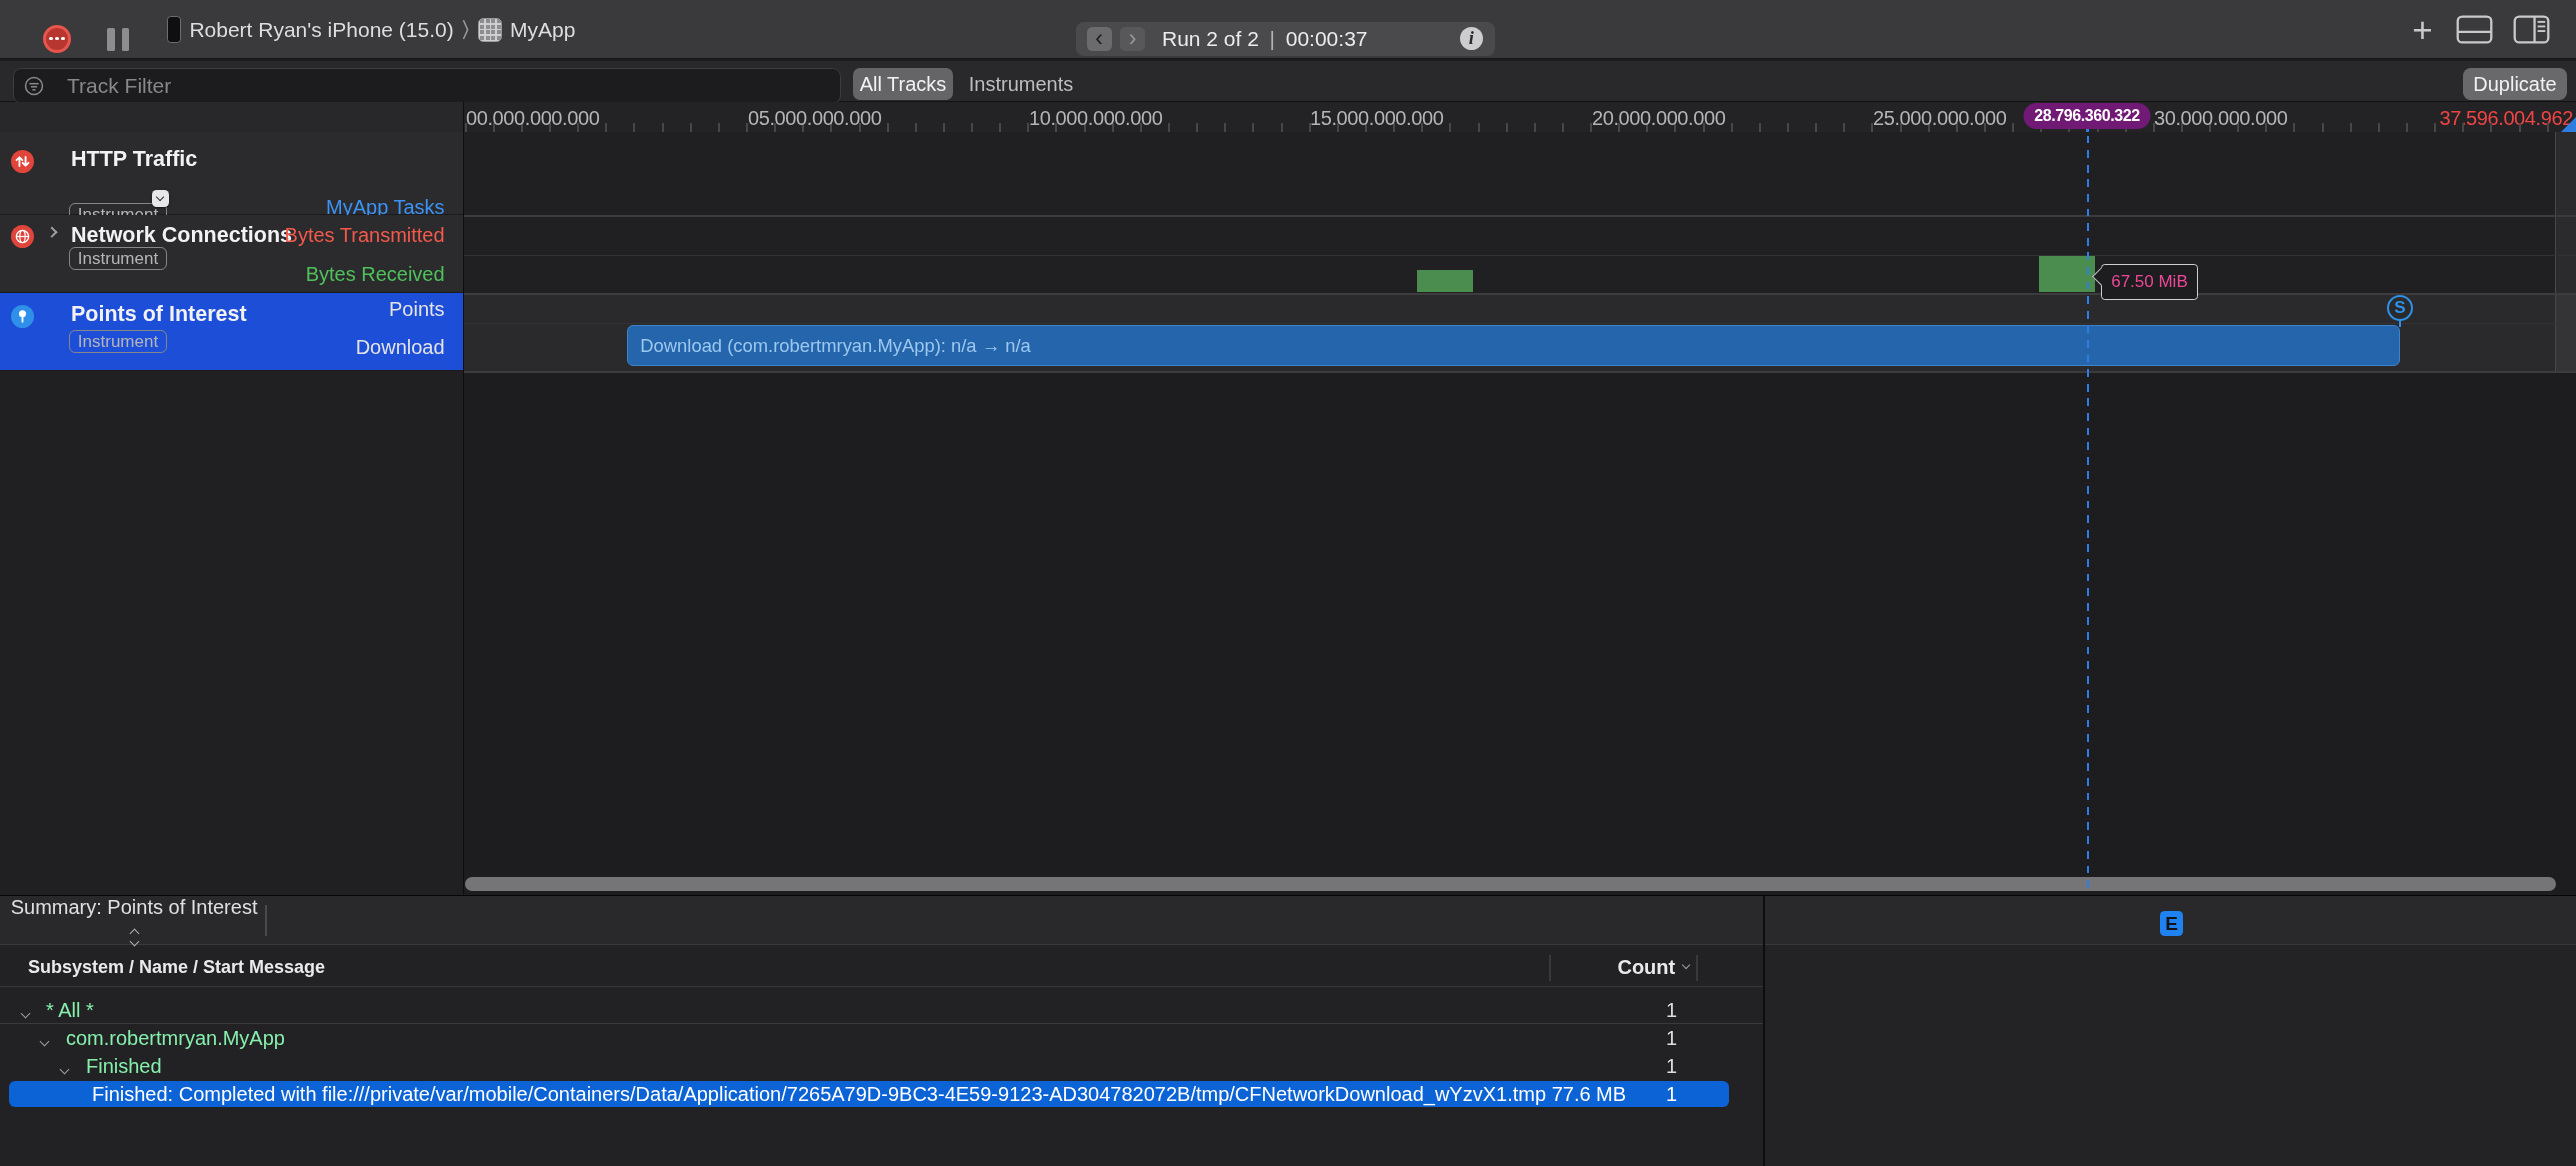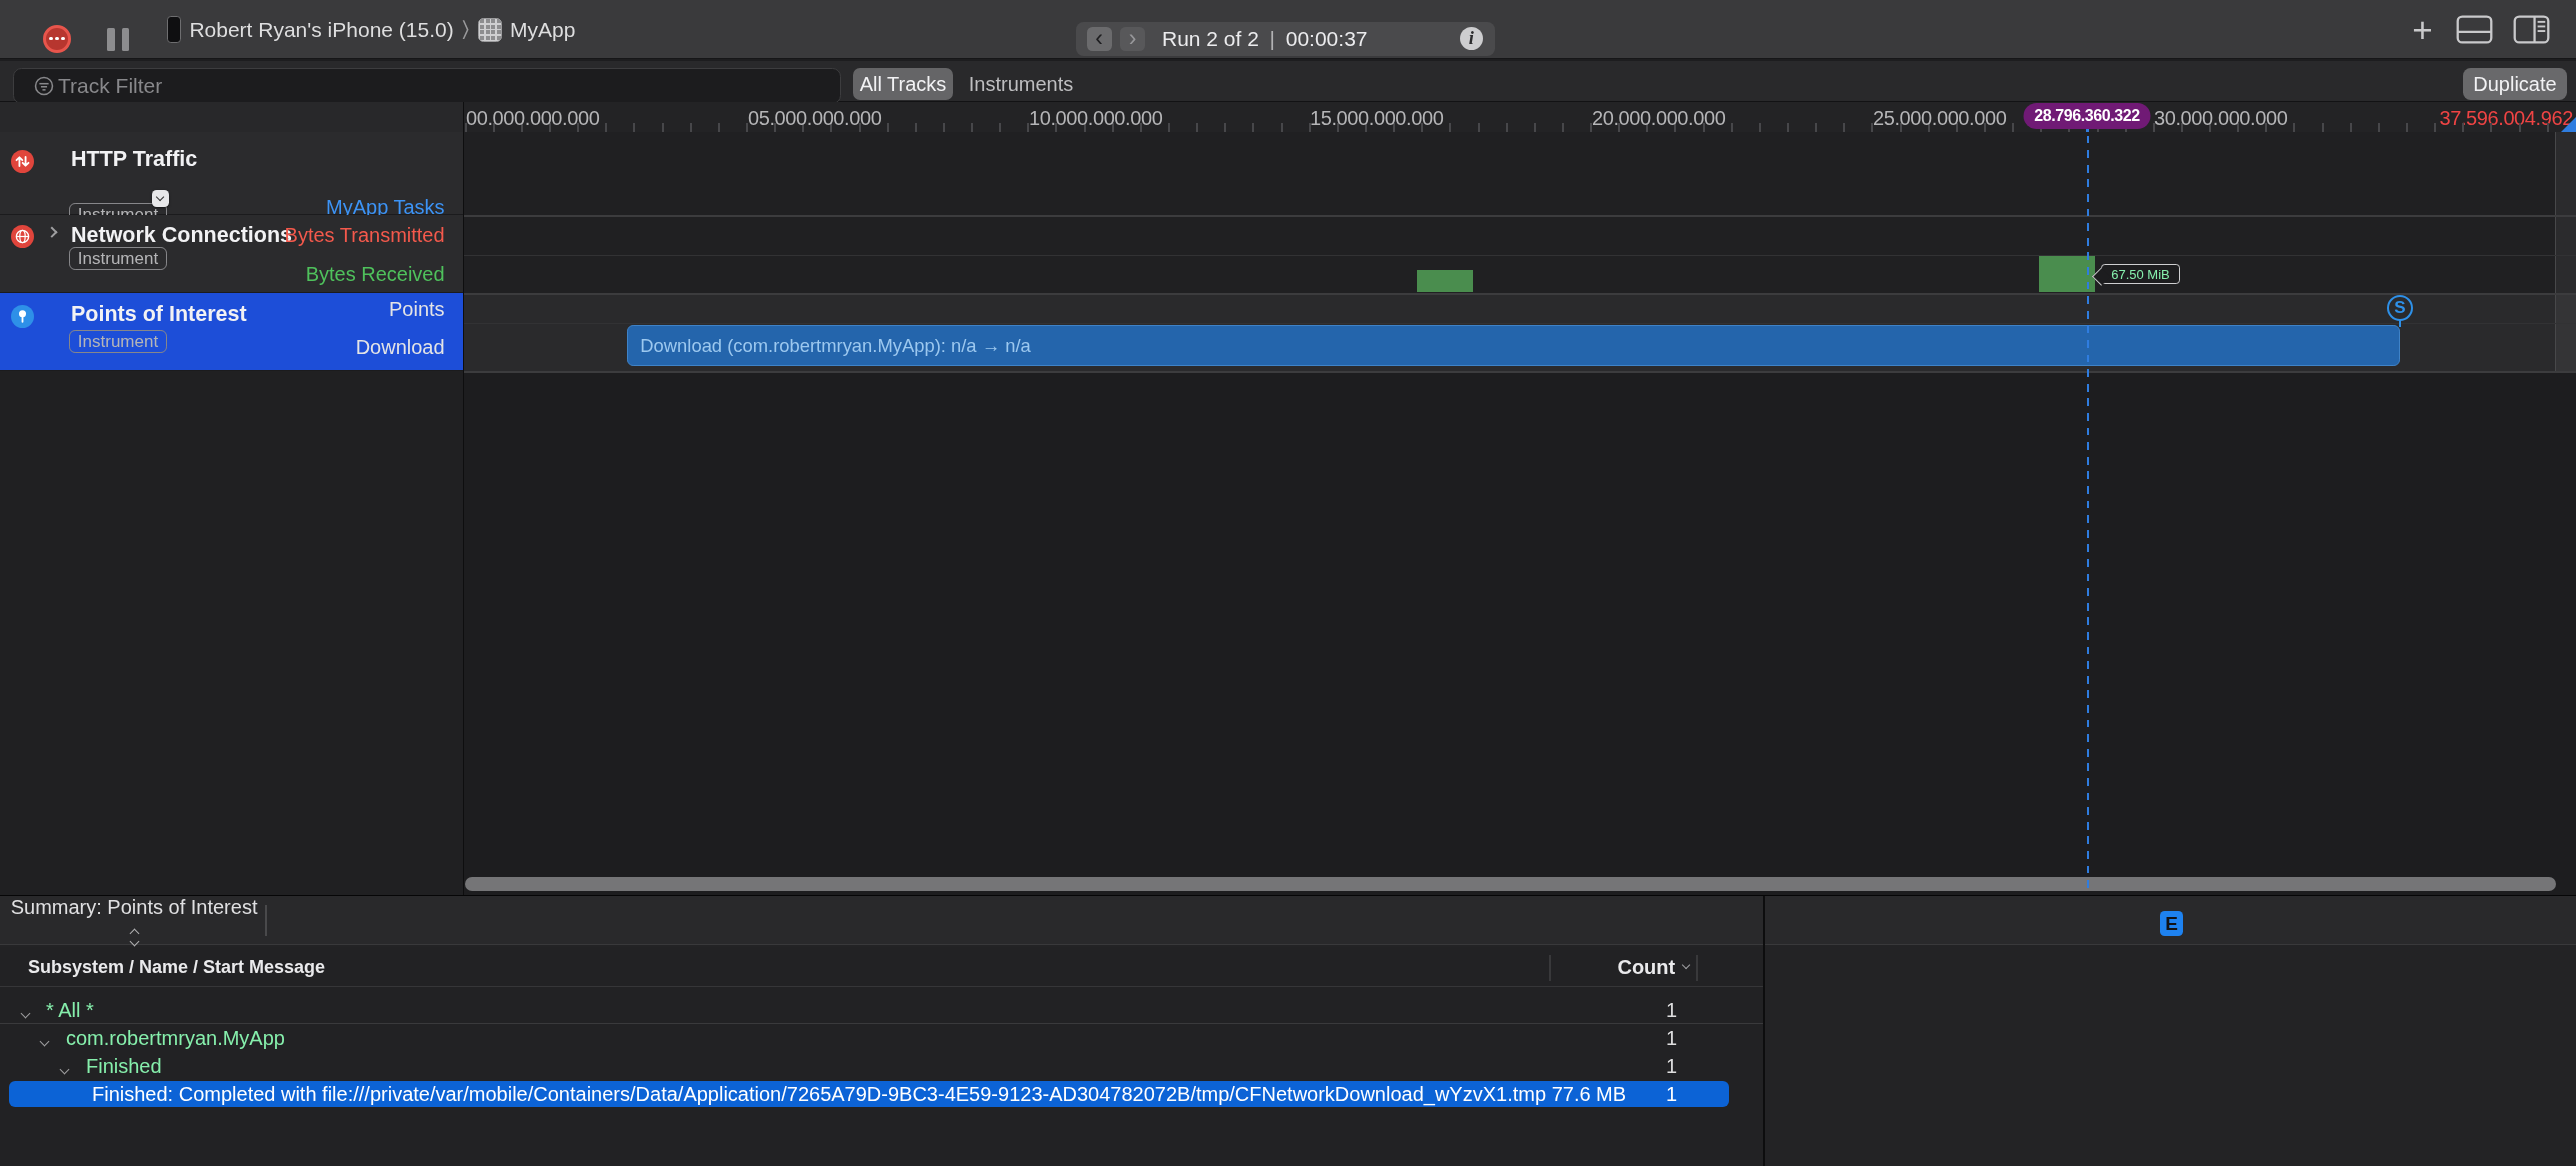--- a/index.html
+++ b/index.html
@@ -31,21 +31,21 @@
   #run-text .sep { margin:0 10.7px; color:#b2b2b4; }
   #info-btn { position:absolute; right:12.3px; top:5.4px; width:23px; height:23px; border-radius:50%; background:#cdcdcf;
     display:flex; align-items:center; justify-content:center; }
   #info-btn span { font-family:"Liberation Serif", serif; font-weight:bold; font-style:italic; font-size:18.4px; color:#2c2c2e; }
   #plus-btn { position:absolute; left:2404px; top:10.7px; width:37px; height:37px; color:#c9c9cb; font-size:35px; font-weight:300; text-align:center; line-height:37px; }
   .pane-btn { position:absolute; top:15.3px; width:37px; height:29px; }
 
   
   #filter-row { position:absolute; left:0; top:61px; width:2576px; height:41px; background:#29292b; border-bottom:1.5px solid #121214; }
   #track-filter { position:absolute; left:13px; top:7px; width:828px; height:36px; border-radius:8.4px; background:#1c1c1e; border:0.8px solid #3d3d3f;
-    display:flex; align-items:center; gap:4px; padding-left:20px; }
+    display:flex; align-items:center; gap:23px; padding-left:10px; }
   #track-filter .ph { color:#88888b; font-size:21px; }
   .seg { position:absolute; top:7px; height:32px; border-radius:7px; display:flex; align-items:center; justify-content:center; font-size:20px; }
   #seg-all { left:853px; width:100px; background:#656567; color:#f2f2f4; }
   #seg-instr { left:959px; width:124px; color:#bebec0; }
   #duplicate-btn { position:absolute; left:2463px; top:7px; width:104px; height:32px; background:#69696b; border-radius:7.7px;
     display:flex; align-items:center; justify-content:center; font-size:20px; color:#f2f2f4; }
 
   
   #main { position:absolute; left:0; top:102px; width:2576px; height:794px; background:#1d1d1f; }
   #sidebar { position:absolute; left:0; top:0; width:463px; height:794px; background:#202022; }
@@ -87,22 +87,22 @@
   .tick { position:absolute; top:123px; width:1.5px; height:9.2px; background:#47474a; }
   #time-pill { position:absolute; top:103px; height:26px; transform:translateX(-50%); background:#701a75; border-radius:13px;
     display:flex; align-items:center; padding:0 10.7px; font-size:16px; font-weight:bold; color:#fff; letter-spacing:-0.4px; z-index:6; white-space:nowrap; }
   #trace-end-flag { position:absolute; right:0; top:117px; width:0; height:0; border-left:15.3px solid transparent; border-bottom:15.3px solid #2f7de0; }
   #playhead { position:absolute; top:121px; height:770px; width:1.5px; z-index:5;
     background:repeating-linear-gradient(180deg,#2f7de0 0 7.7px,transparent 7.7px 14.6px); }
   #playhead::before { content:""; position:absolute; left:-0.8px; top:0; width:3.1px; height:10.7px; background:#2f7de0; }
   .rx-bar { position:absolute; background:#4a8d4e; z-index:2; }
   #rx-bar-0 { top:270px; height:22px; }
   #rx-bar-1 { top:256px; height:36px; }
-  #value-tag { position:absolute; top:264px; height:20px; background:#1d1d1f; border:1.5px solid #cfcfd1; border-radius:3.8px;
-    display:flex; align-items:center; padding:0 9.2px; font-size:13px; color:#86efac; z-index:7; white-space:nowrap; }
+  #value-tag { position:absolute; top:264px; height:36px; background:#1d1d1f; border:1.5px solid #cfcfd1; border-radius:3.8px;
+    display:flex; align-items:center; padding:0 9.2px; font-size:17px; color:#ec4899; z-index:7; white-space:nowrap; }
   #value-tag::before { content:""; position:absolute; left:-7px; top:5.4px; width:11.5px; height:11.5px; background:#1d1d1f;
     border-left:1.5px solid #cfcfd1; border-bottom:1.5px solid #cfcfd1; transform:rotate(45deg); }
   #signpost { position:absolute; top:295px; width:26px; height:26px; margin-left:-13px; border:2.3px solid #2e90e8; border-radius:50%;
     display:flex; align-items:center; justify-content:center; font-size:17px; font-weight:bold; color:#2e90e8; z-index:4; background:transparent; }
   #signpost::after { content:""; position:absolute; left:10px; top:23px; width:2.3px; height:7px; background:#2e90e8; }
   #download-bar { position:absolute; top:325px; height:41px; background:#2465ac; border:0.8px solid #3f83c8; border-radius:6.1px;
     display:flex; align-items:center; padding-left:12.3px; font-size:18.4px; color:#9cc8ef; z-index:2; overflow:hidden; white-space:nowrap; }
 
   
   #hscroll-thumb { position:absolute; left:465px; top:877px; width:2091px; height:14px; border-radius:7px; background:#757577; z-index:4; }

